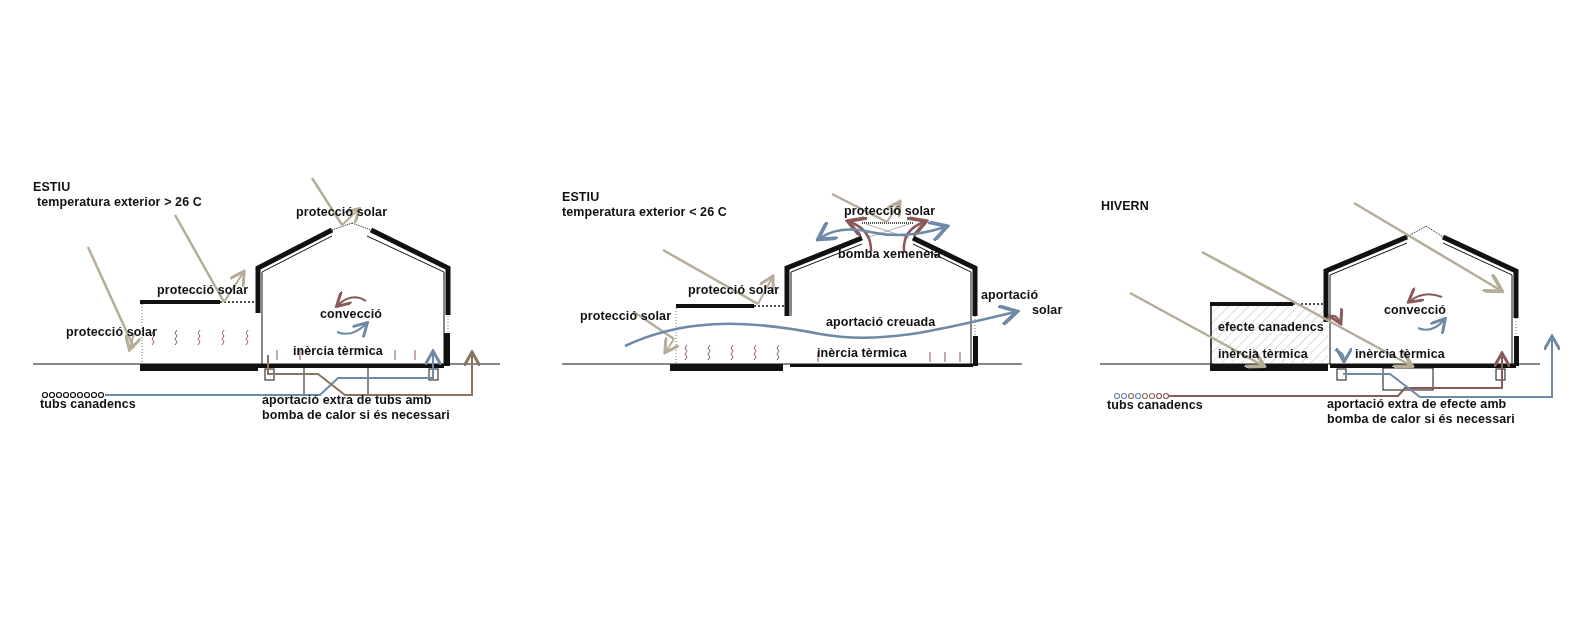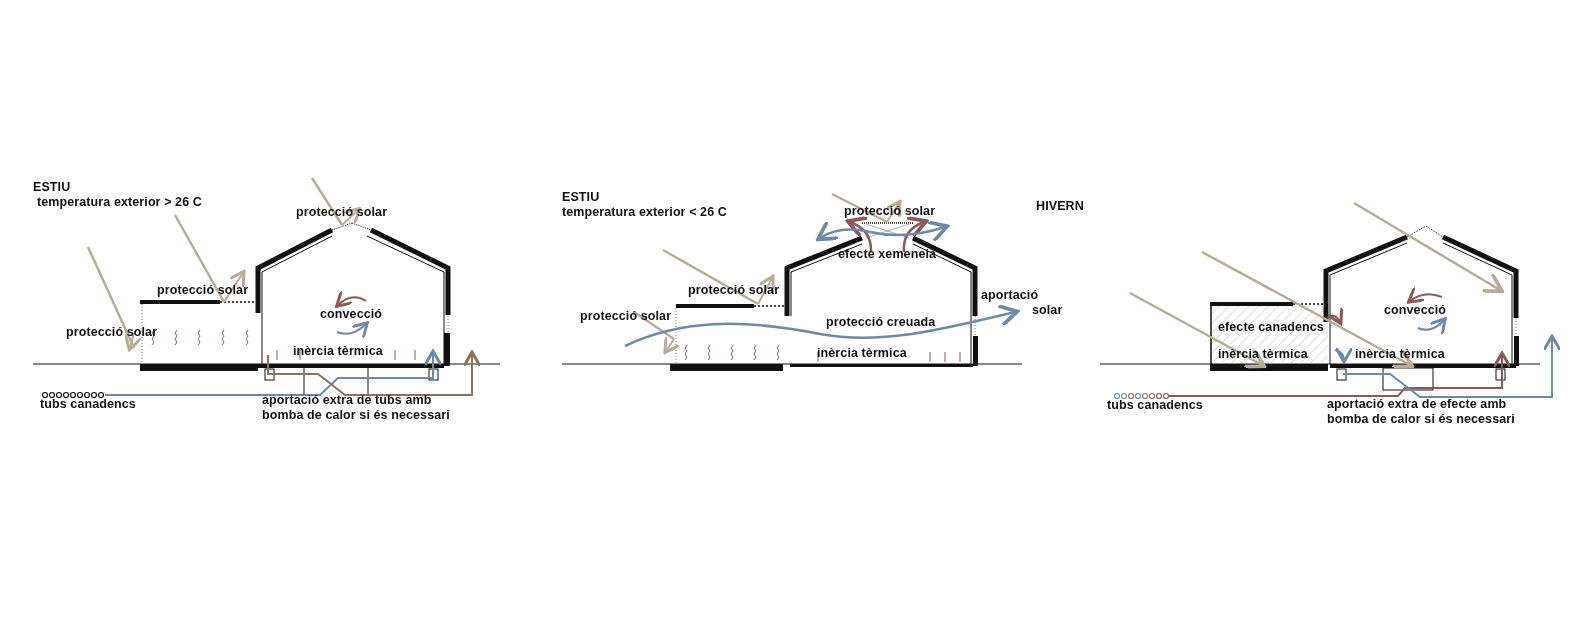--- a/index.html
+++ b/index.html
@@ -186,28 +186,28 @@
 <div class="lbl" style="left:66px;top:325px">protecció solar</div>
 <div class="lbl" style="left:320px;top:307px">convecció</div>
 <div class="lbl" style="left:293px;top:344px">inèrcia tèrmica</div>
 <div class="lbl" style="left:40px;top:397px">tubs canadencs</div>
 <div class="lbl" style="left:262px;top:393px">aportació extra de tubs amb</div>
 <div class="lbl" style="left:262px;top:408px">bomba de calor si és necessari</div>
 
 <div class="lbl title" style="left:562px;top:190px">ESTIU</div>
 <div class="lbl" style="left:562px;top:205px">temperatura exterior &lt; 26 C</div>
 <div class="lbl" style="left:844px;top:204px">protecció solar</div>
-<div class="lbl" style="left:838px;top:247px">efecte xemeneia</div>
+<div class="lbl" style="left:838px;top:247px">bomba xemeneia</div>
 <div class="lbl" style="left:688px;top:283px">protecció solar</div>
 <div class="lbl" style="left:580px;top:309px">protecció solar</div>
 <div class="lbl" style="left:981px;top:288px">aportació</div>
 <div class="lbl" style="left:1032px;top:303px">solar</div>
-<div class="lbl" style="left:826px;top:315px">protecció creuada</div>
+<div class="lbl" style="left:826px;top:315px">aportació creuada</div>
 <div class="lbl" style="left:817px;top:346px">inèrcia tèrmica</div>
 
-<div class="lbl title" style="left:1036px;top:199px">HIVERN</div>
+<div class="lbl title" style="left:1101px;top:199px">HIVERN</div>
 <div class="lbl" style="left:1218px;top:320px">efecte canadencs</div>
 <div class="lbl" style="left:1218px;top:347px">inèrcia tèrmica</div>
 <div class="lbl" style="left:1355px;top:347px">inèrcia tèrmica</div>
 <div class="lbl" style="left:1384px;top:303px">convecció</div>
 <div class="lbl" style="left:1107px;top:398px">tubs canadencs</div>
 <div class="lbl" style="left:1327px;top:397px">aportació extra de efecte amb</div>
 <div class="lbl" style="left:1327px;top:412px">bomba de calor si és necessari</div>
 
 </body></html>

